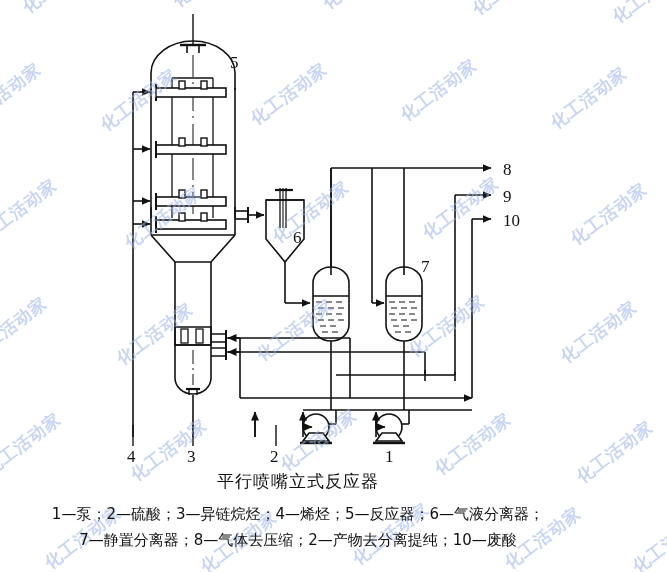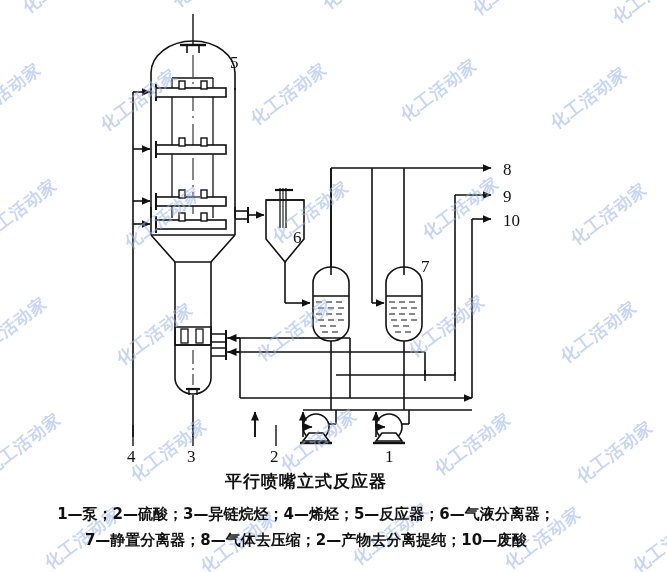--- a/index.html
+++ b/index.html
@@ -43,25 +43,24 @@
     font-family: "DejaVu Sans", sans-serif;
     font-size: 17px;
     font-weight: 700;
     letter-spacing: 1px;
     white-space: nowrap;
     transform: rotate(-37deg);
     transform-origin: left top;
   }
   .caption-block {
     position: absolute;
-    left: 12px;
+    left: 4px;
     top: 470px;
     width: 588px;
     text-align: center;
-    font-weight: bold;
   }
   .fig-title {
     font-family: "DejaVu Sans", sans-serif;
     font-size: 17px;
     color: #111;
     letter-spacing: 1px;
     margin: 0 0 9px 0;
   }
   .legend-line {
     font-family: "DejaVu Sans", sans-serif;

